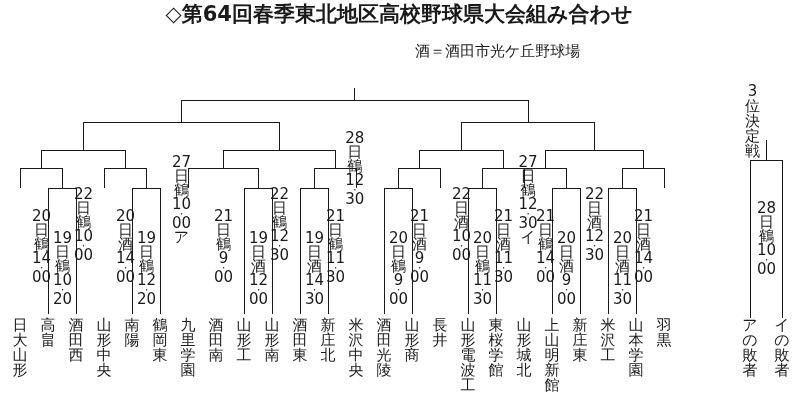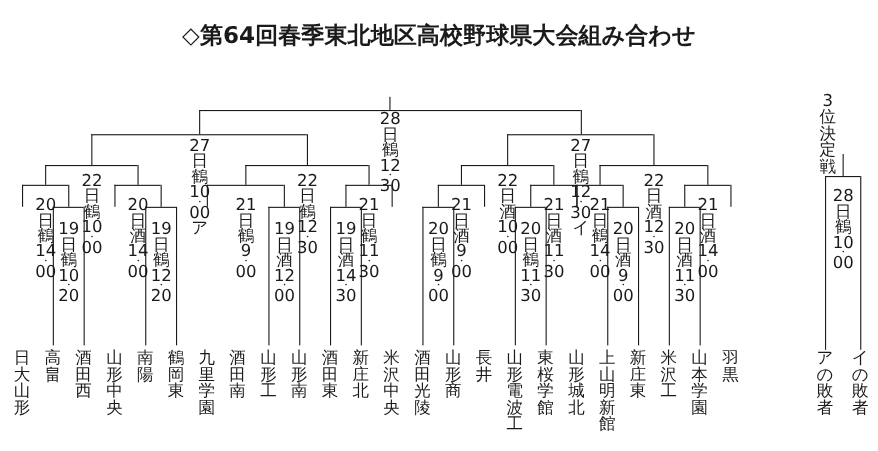--- a/index.html
+++ b/index.html
@@ -5,21 +5,21 @@
   html,body{margin:0;padding:0;}
   body{
     width:798px;height:410px;background:#ffffff;
     font-family:"Liberation Serif","DejaVu Serif",serif;
     color:#1a1a1a;overflow:hidden;position:relative;
   }
   #stage{position:relative;width:798px;height:410px;}
 
   
   .title{
-    position:absolute;left:0;top:18px;width:798px;text-align:center;
+    position:absolute;left:0;top:0;width:798px;text-align:center;
     font-size:21px;font-weight:bold;letter-spacing:0px;
     font-family:"DejaVu Sans","Liberation Sans",sans-serif;
     white-space:nowrap;
   }
   .legend{
     position:absolute;top:42px;font-size:15px;white-space:nowrap;
     font-family:"DejaVu Sans","Liberation Sans",sans-serif;
   }
   .legend.l1{left:88px;}
   .legend.l2{left:415px;}
@@ -29,20 +29,21 @@
   .hline{position:absolute;background:#1a1a1a;height:1px;}
 
   
   .mlabel{
     position:absolute;
     display:flex;flex-direction:column;align-items:center;
     line-height:0.93;
     font-size:15px;
     font-family:"DejaVu Sans","Liberation Sans",sans-serif;
     white-space:nowrap;
+    margin-top:30px;
   }
   .mlabel span{display:block;}
   .mlabel .dot{font-size:9px;line-height:0.6;}
 
   
   .team{
     position:absolute;
     display:flex;flex-direction:column;align-items:center;
     line-height:1.0;
     font-size:15px;
@@ -58,20 +59,21 @@
     line-height:1.0;font-size:15px;
     font-family:"DejaVu Sans","Liberation Sans",sans-serif;
   }
 </style>
 </head>
 <body>
 
 <div id="stage">
 
   <div class="title">◇第64回春季東北地区高校野球県大会組み合わせ</div>
+  <div class="legend l2">酒＝酒田市光ケ丘野球場</div>
 
   <div id="lines">
       <div class="hline" style="left: 48px; top: 188px; width: 28px;"></div>
       <div class="vline" style="left: 48px; top: 188px; height: 126px;"></div>
       <div class="vline" style="left: 76px; top: 188px; height: 126px;"></div>
       <div class="hline" style="left: 132px; top: 188px; width: 28px;"></div>
       <div class="vline" style="left: 132px; top: 188px; height: 126px;"></div>
       <div class="vline" style="left: 160px; top: 188px; height: 126px;"></div>
       <div class="hline" style="left: 244px; top: 188px; width: 28px;"></div>
       <div class="vline" style="left: 244px; top: 188px; height: 126px;"></div>

